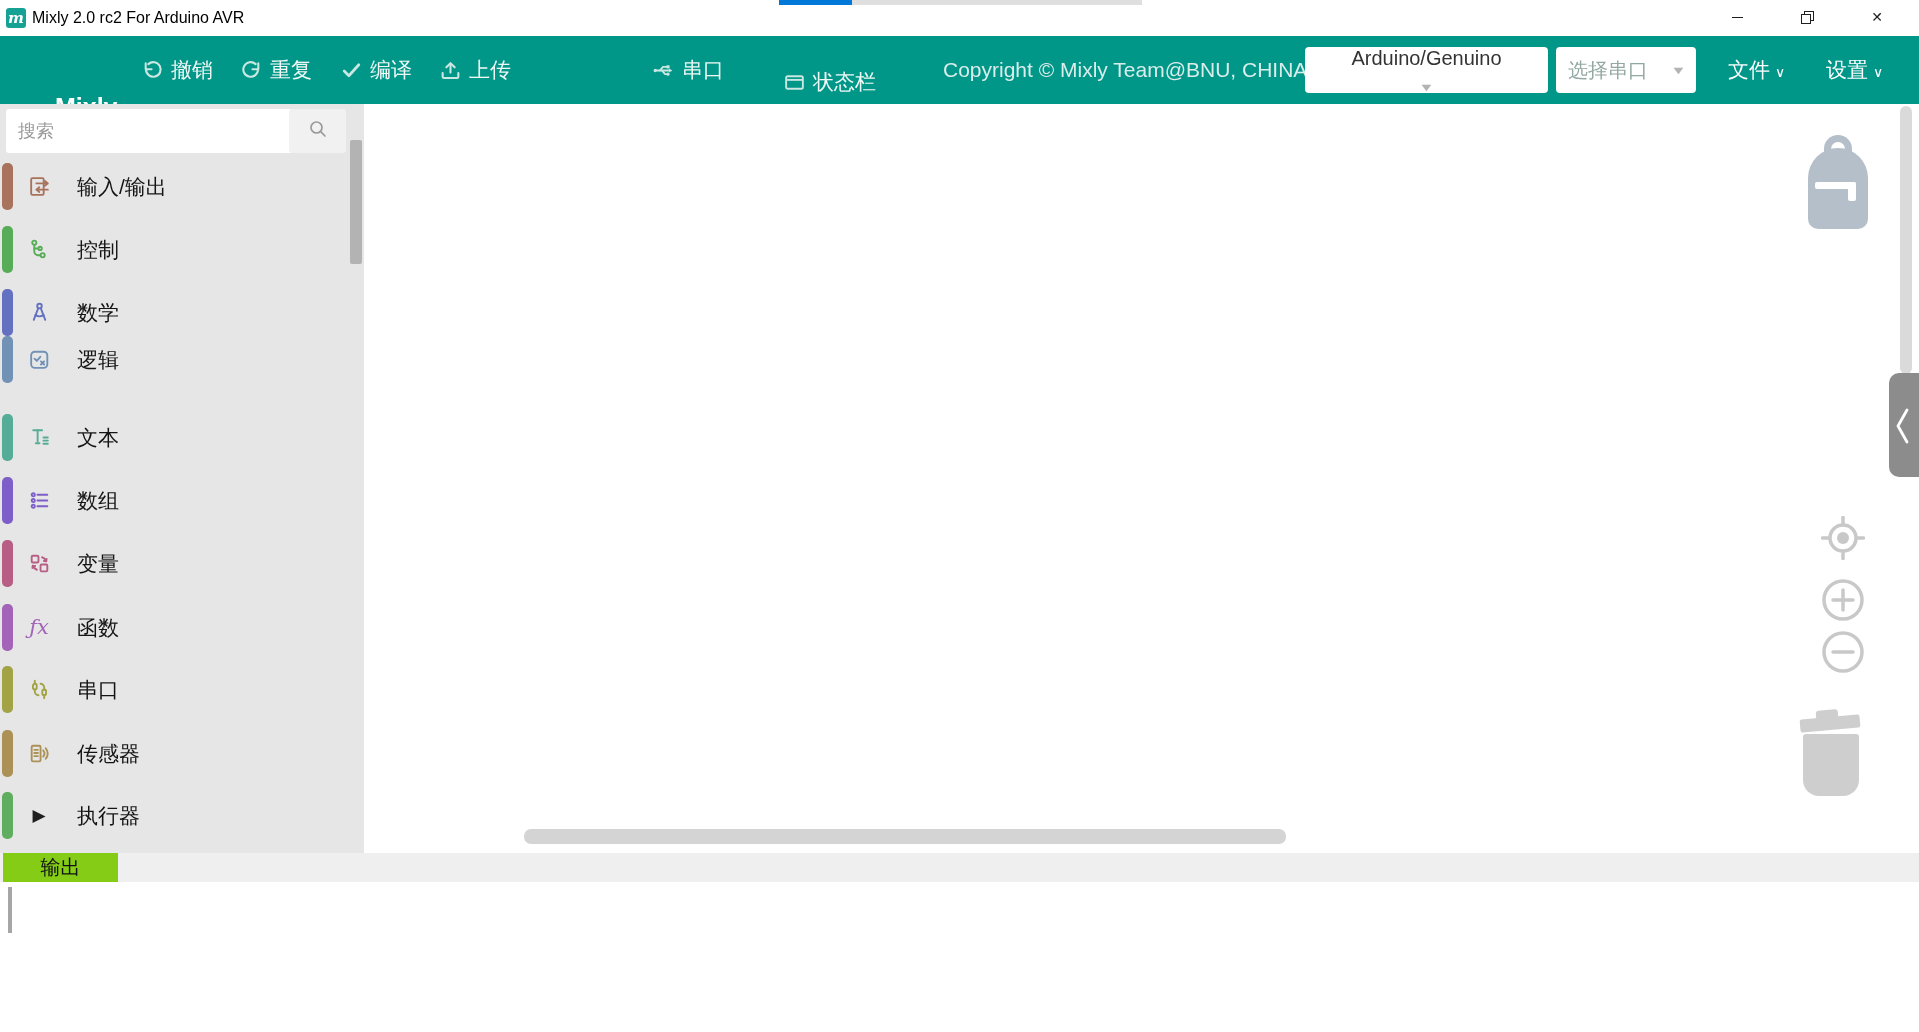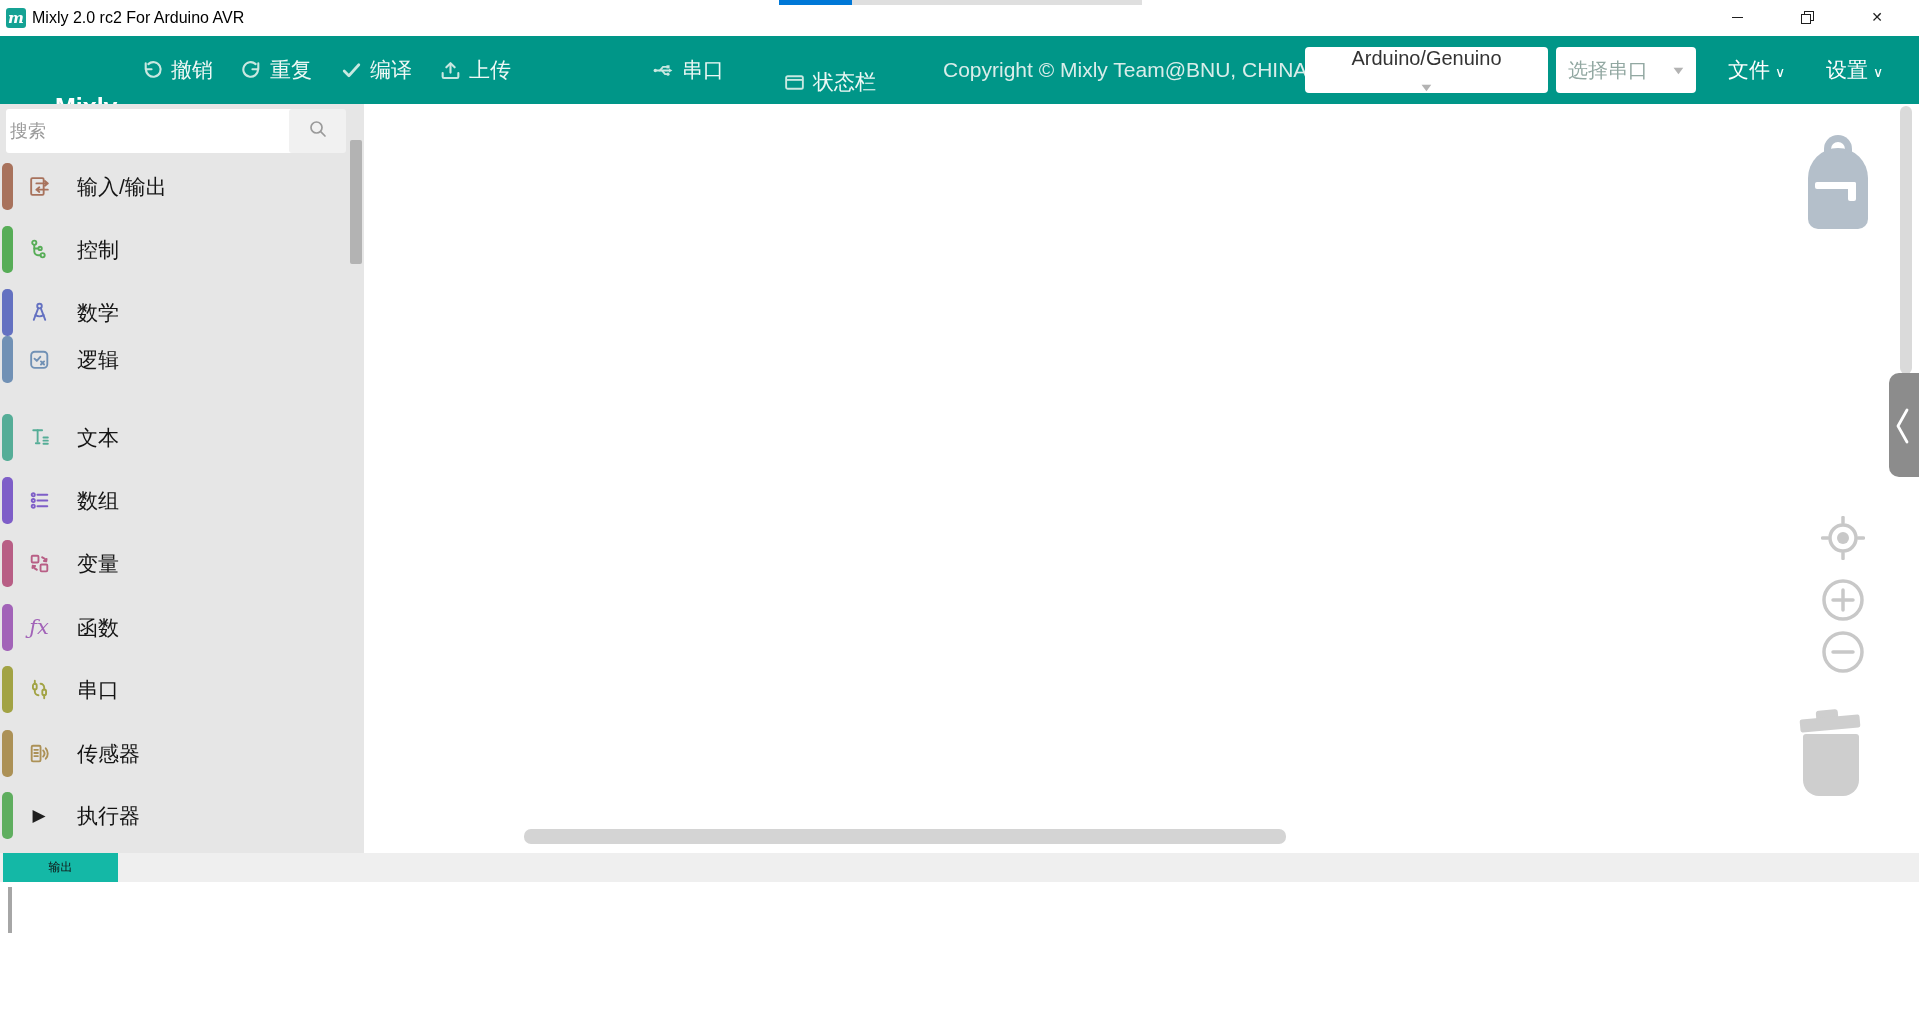--- a/index.html
+++ b/index.html
@@ -41,21 +41,21 @@
   .sel-port .selval{color:#92a8a2;}
   .caret{font-size:11px;color:#b3b3b3;transform:scaleX(1.5);}
   .menu{position:absolute;top:0;height:68px;display:flex;align-items:center;gap:5px;color:#fff;cursor:pointer;}
   .m-file{left:1728px;}.m-set{left:1826px;}
   .mlabel{font-size:21px;}
   .mcaret{font-size:14px;margin-top:3px;}
 
   
   .sidebar{position:absolute;left:0;top:104px;width:364px;height:749px;background:#e6e6e6;}
   .search{position:absolute;left:6px;top:5px;width:305px;height:44px;border:none;border-radius:3px;background:#fff;
-          font-size:18px;padding:0 4px;box-sizing:border-box;color:#333;outline:none;font-family:"Liberation Sans",sans-serif;}
+          font-size:18px;padding:0 12px;box-sizing:border-box;color:#333;outline:none;font-family:"Liberation Sans",sans-serif;}
   .search::placeholder{color:#9a9a9a;}
   .searchbtn{position:absolute;left:289px;top:5px;width:57px;height:44px;background:#f1f1f1;border-radius:3px;
              display:flex;align-items:center;justify-content:center;cursor:pointer;}
   .sscroll{position:absolute;left:350px;top:36px;width:12px;height:124px;background:#b3b3b3;border-radius:2px;cursor:pointer;}
   .cat{position:absolute;left:0;width:348px;height:63px;cursor:pointer;}
   .cat .bar{position:absolute;left:2px;top:8px;width:11px;height:47px;border-radius:5px;background:currentColor;}
   .cat .cicon{position:absolute;left:26px;top:50%;transform:translateY(-50%);width:26px;height:26px;
               display:flex;align-items:center;justify-content:center;}
   .cat .cicon svg{display:block;}
   .cat .clabel{position:absolute;left:77px;top:50%;transform:translateY(-50%);font-size:21px;color:#141414;white-space:nowrap;}
@@ -80,22 +80,22 @@
   .trash-lid{position:absolute;left:1436px;top:613px;width:60px;height:13px;background:#cecece;border-radius:2px;
              transform:rotate(-5deg);cursor:pointer;}
   .trash-bump{position:absolute;left:1452px;top:606px;width:22px;height:10px;background:#cecece;border-radius:3px 3px 0 0;
               transform:rotate(-5deg);}
   .trash-body{position:absolute;left:1439px;top:630px;width:56px;height:62px;background:#cecece;
               border-radius:3px 3px 16px 16px;cursor:pointer;}
   .hscroll{position:absolute;left:160px;top:725px;width:762px;height:15px;background:#d4d4d4;border-radius:7px;cursor:pointer;}
 
   
   .bottombar{position:absolute;left:0;top:853px;width:100%;height:29px;background:#efefef;}
-  .otab{position:absolute;left:3px;top:0;width:115px;height:29px;background:#14b8a6;display:flex;align-items:center;
-        justify-content:center;font-size:12px;color:#111;cursor:pointer;}
+  .otab{position:absolute;left:3px;top:0;width:115px;height:29px;background:#84cc16;display:flex;align-items:center;
+        justify-content:center;font-size:20px;color:#111;cursor:pointer;}
   .outputarea{position:absolute;left:0;top:882px;width:100%;height:150px;background:#fff;}
   .ocursor{position:absolute;left:8px;top:5px;width:4px;height:46px;background:#a6a6a6;}
 </style>
 </head>
 <body>
 
 <div class="app">
 
   <div class="titlebar">
     <div class="logo">

